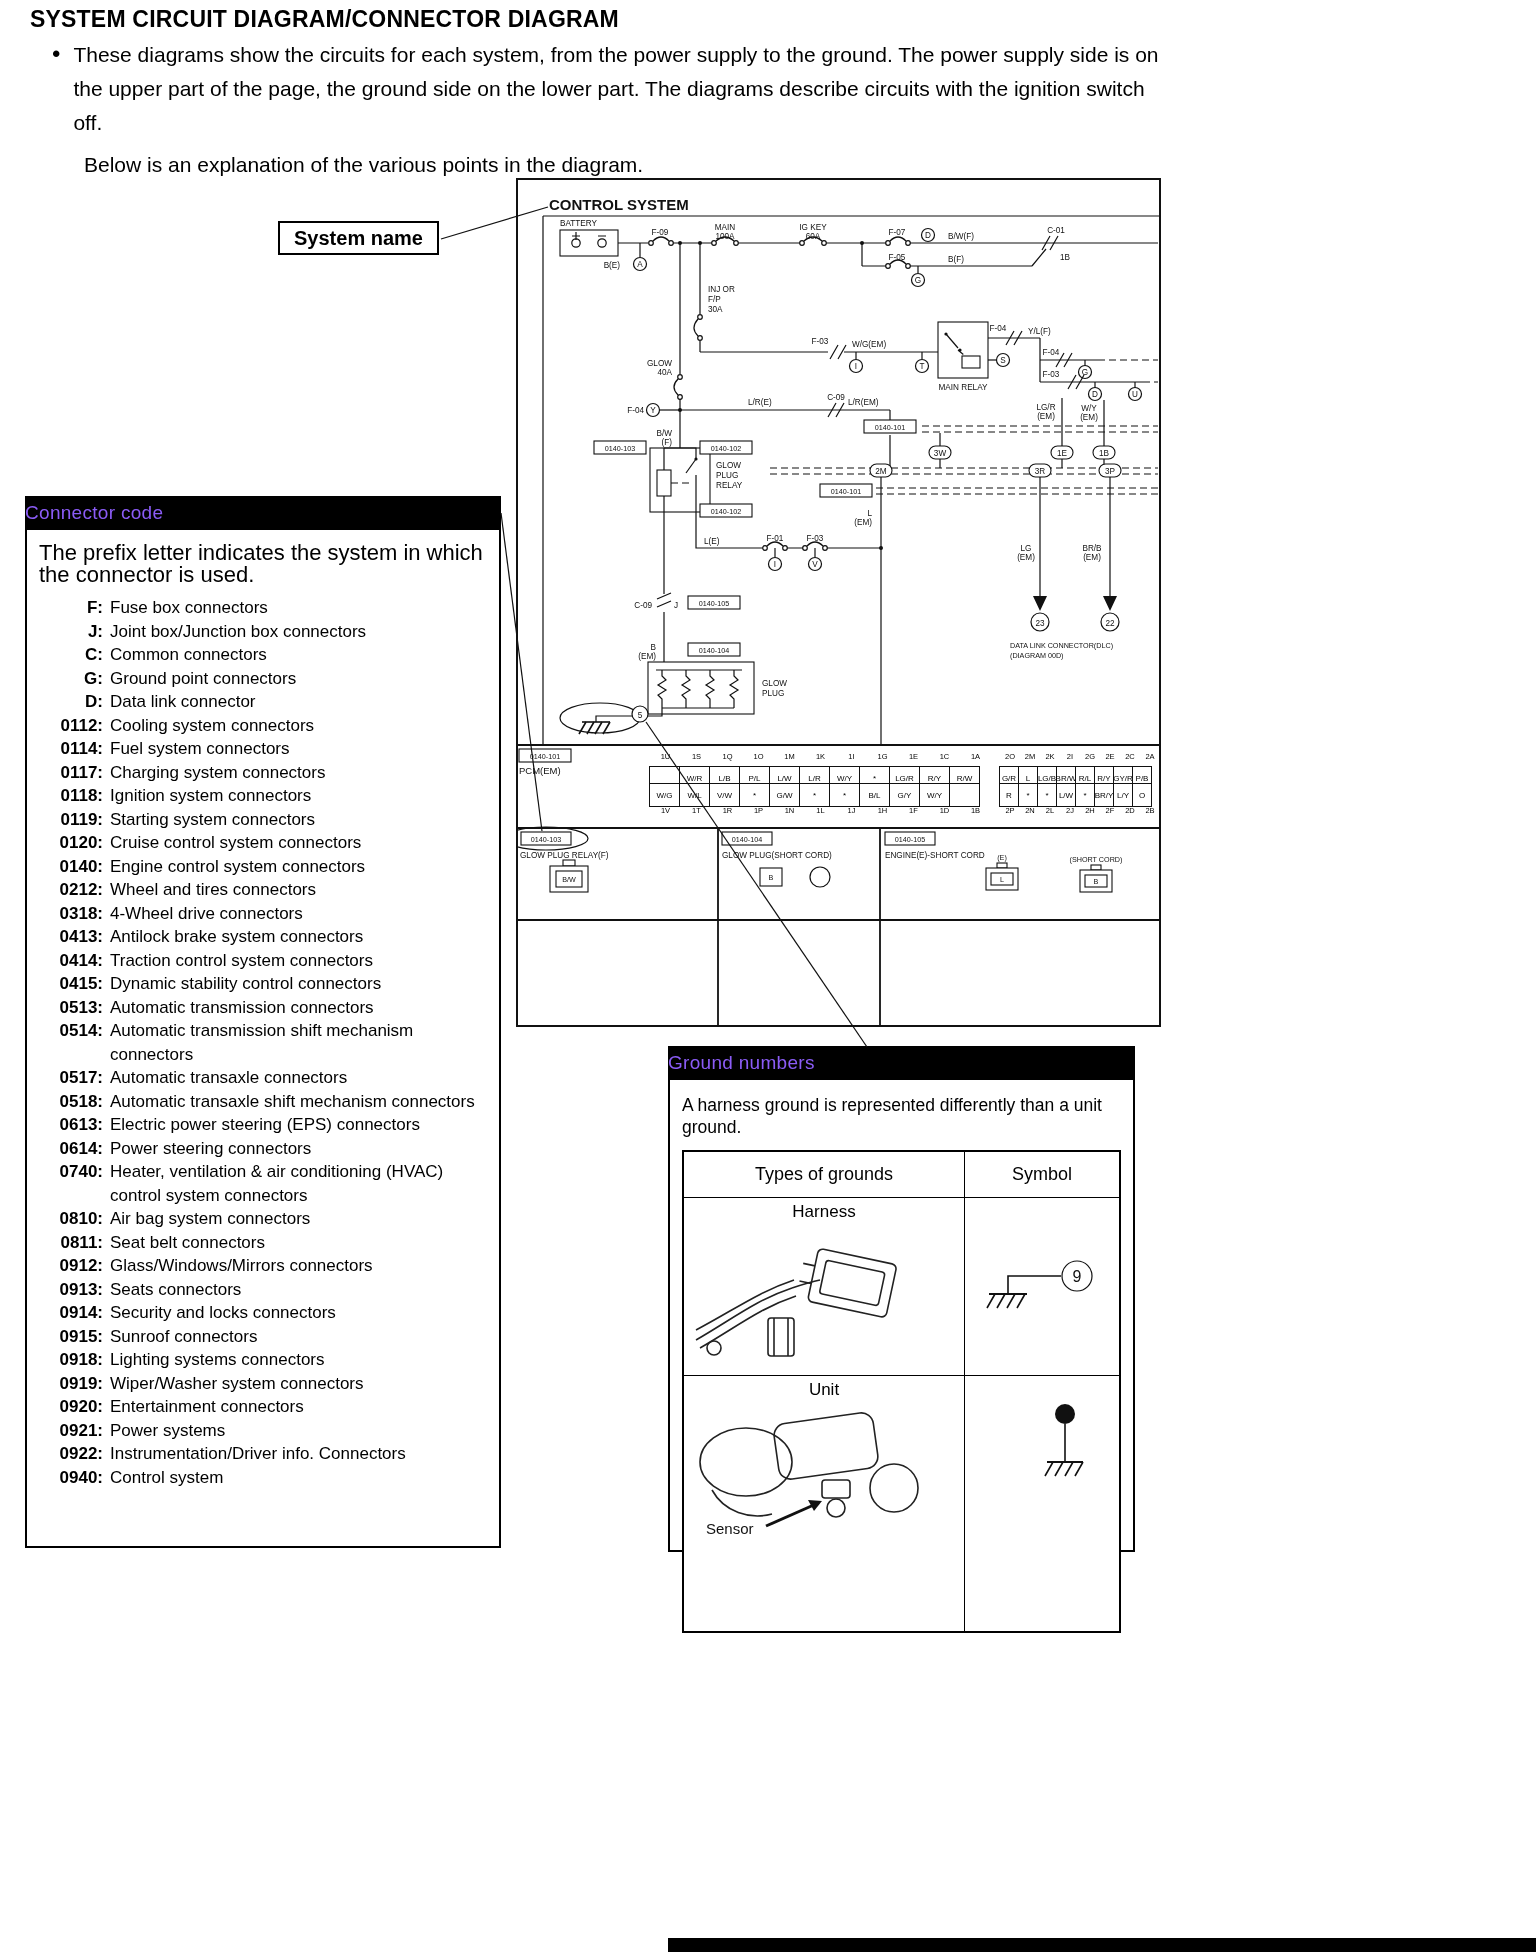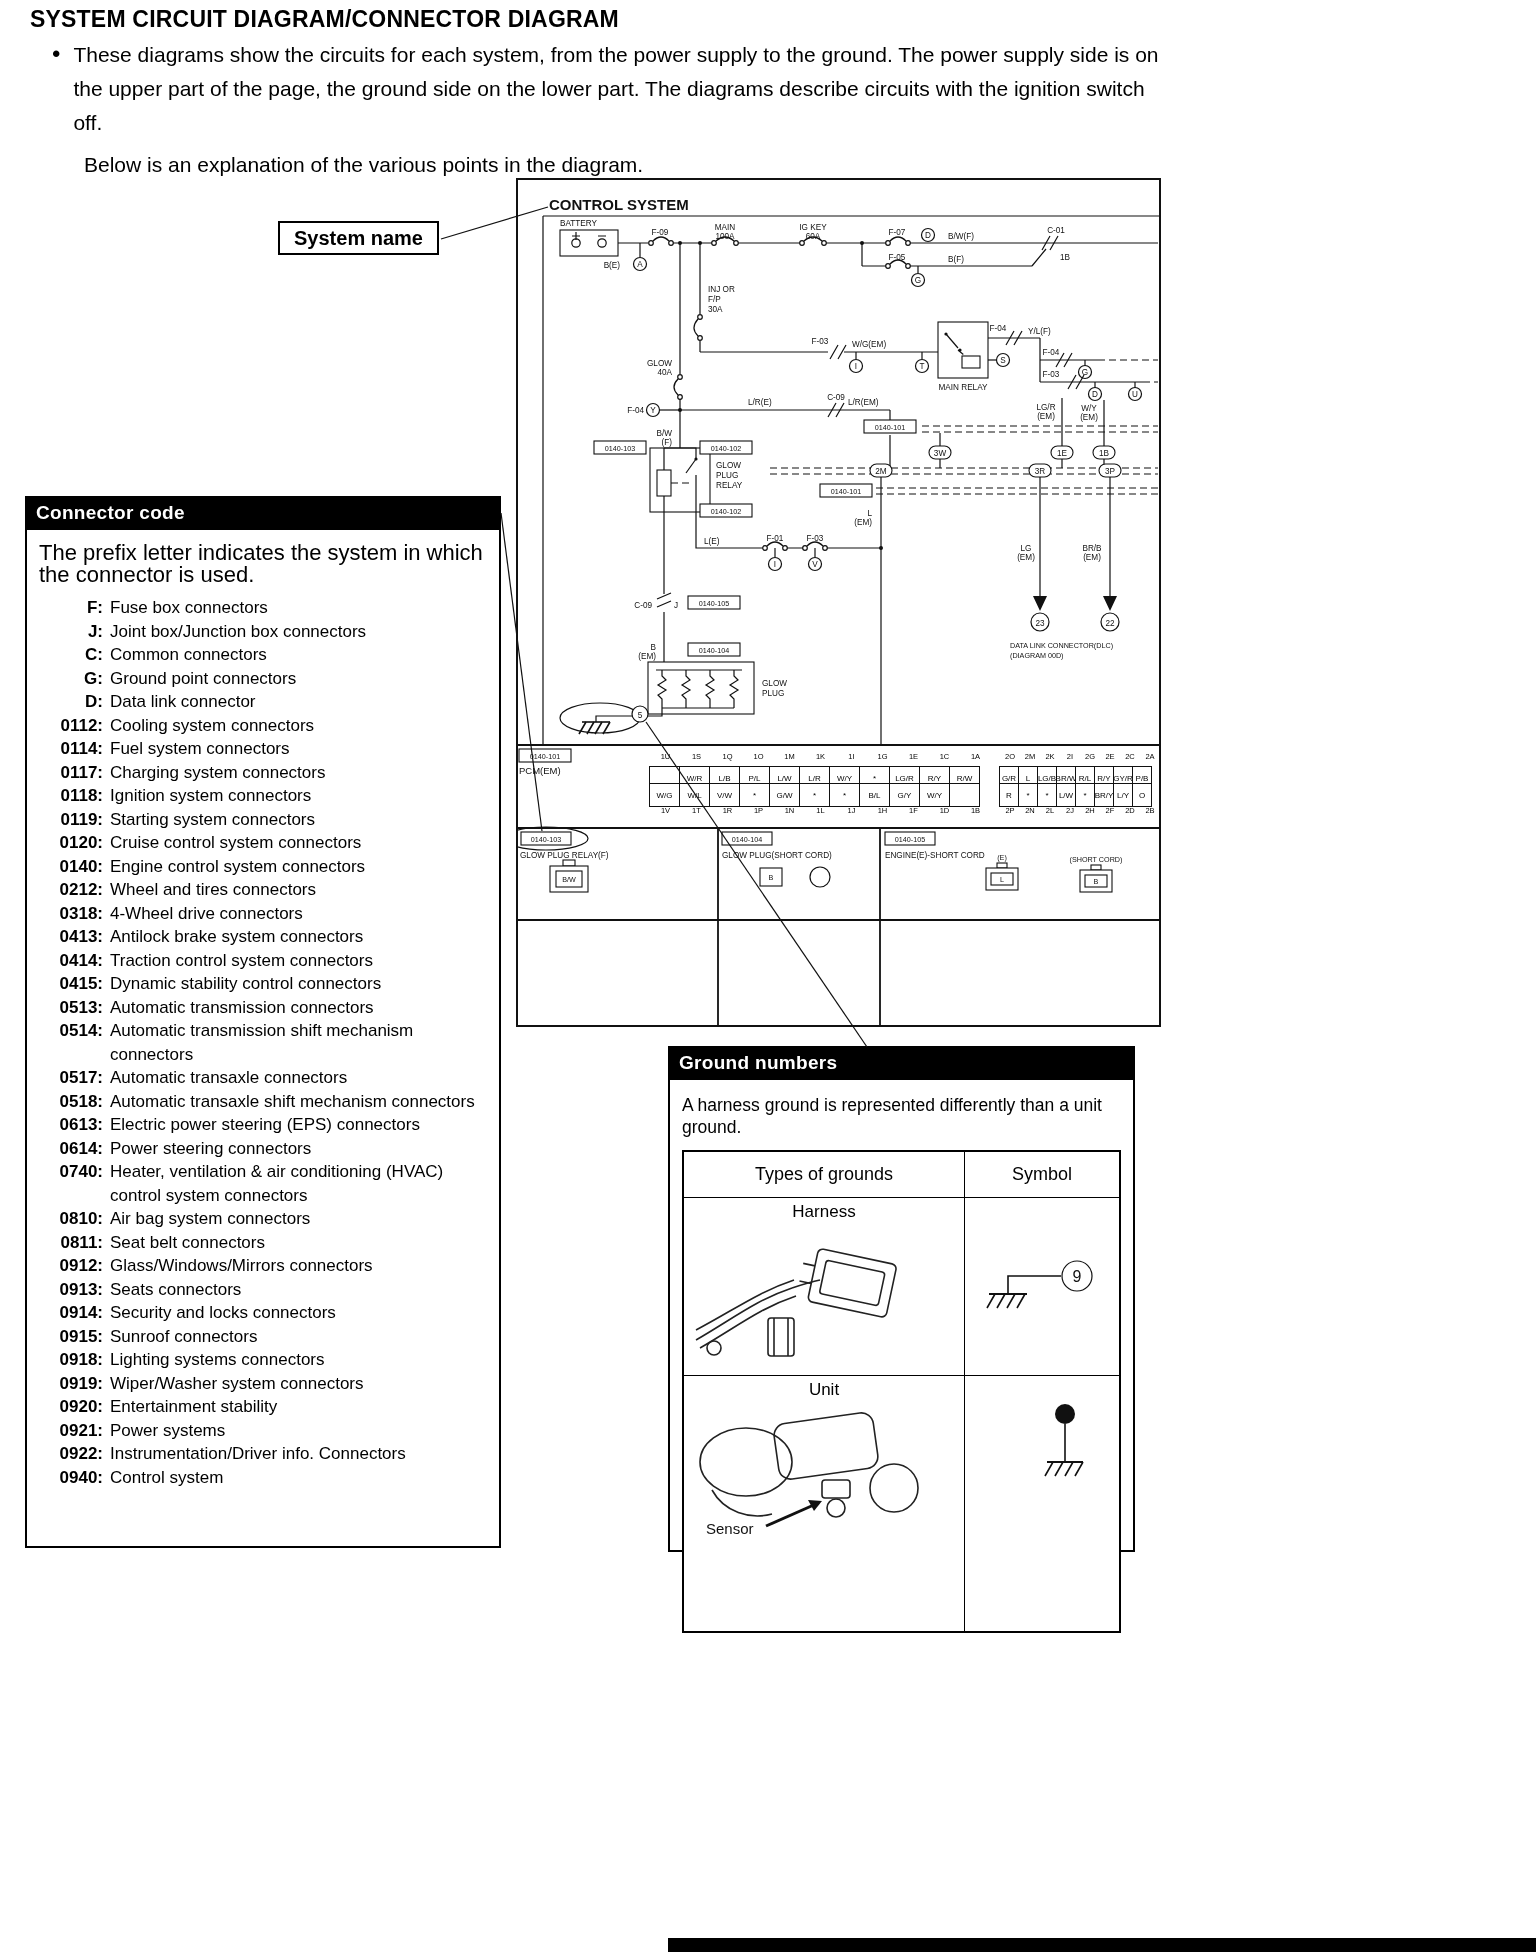--- a/index.html
+++ b/index.html
@@ -2,21 +2,21 @@
 <html><head>
 <meta charset="utf-8">
 <style>
 *{margin:0;padding:0;box-sizing:border-box}
 body{font-family:"Liberation Sans",sans-serif;background:#fff;color:#000}
 .page{position:relative;width:1536px;height:1952px;background:#fff;overflow:hidden}
 .abs{position:absolute}
 .title{font-size:23px;font-weight:bold;letter-spacing:.2px}
 .intro{font-size:21px;line-height:34px}
 .callout-box{border:2.5px solid #000;display:flex;align-items:center;justify-content:center;font-size:20px;font-weight:bold;background:#fff}
-.panel-hdr{background:#000;color:#ffffff;font-weight:bold;font-size:19px;padding:6px 11px;letter-spacing:.3px}
+.panel-hdr{background:#000;color:#8b5cf6;font-weight:normal;font-size:19px;padding:6px 0;letter-spacing:.3px}
 .panel-box{border:2.5px solid #000;border-top:none;background:#fff}
 .cc-desc{font-size:22px;line-height:22px;padding:6px 4px 10px}
 .cc-item{display:flex;font-size:17px;line-height:23.5px}
 .cc-code{width:68px;text-align:right;font-weight:bold;flex:none}
 .cc-label{padding-left:7px}
 .gn-desc{font-size:17.5px;line-height:22px;padding:6px 2px 0}
 .gn-table{display:grid;grid-template-columns:281px 1fr;grid-template-rows:46px 178px 1fr;border:2px solid #000;margin:12px 2px 0;height:483px;background:#fff}
 .gn-cell{border-right:1.5px solid #000;border-bottom:1.5px solid #000;position:relative;overflow:hidden}
 .gn-cell.c2{border-right:none}
 .gn-cell.last{border-bottom:none}
@@ -574,21 +574,21 @@
           <div class="cc-item">
           <span class="cc-code">0918:</span>
           <span class="cc-label">Lighting systems connectors</span>
         </div>
           <div class="cc-item">
           <span class="cc-code">0919:</span>
           <span class="cc-label">Wiper/Washer system connectors</span>
         </div>
           <div class="cc-item">
           <span class="cc-code">0920:</span>
-          <span class="cc-label">Entertainment stability</span>
+          <span class="cc-label">Entertainment connectors</span>
         </div>
           <div class="cc-item">
           <span class="cc-code">0921:</span>
           <span class="cc-label">Power systems</span>
         </div>
           <div class="cc-item">
           <span class="cc-code">0922:</span>
           <span class="cc-label">Instrumentation/Driver info. Connectors</span>
         </div>
           <div class="cc-item">

